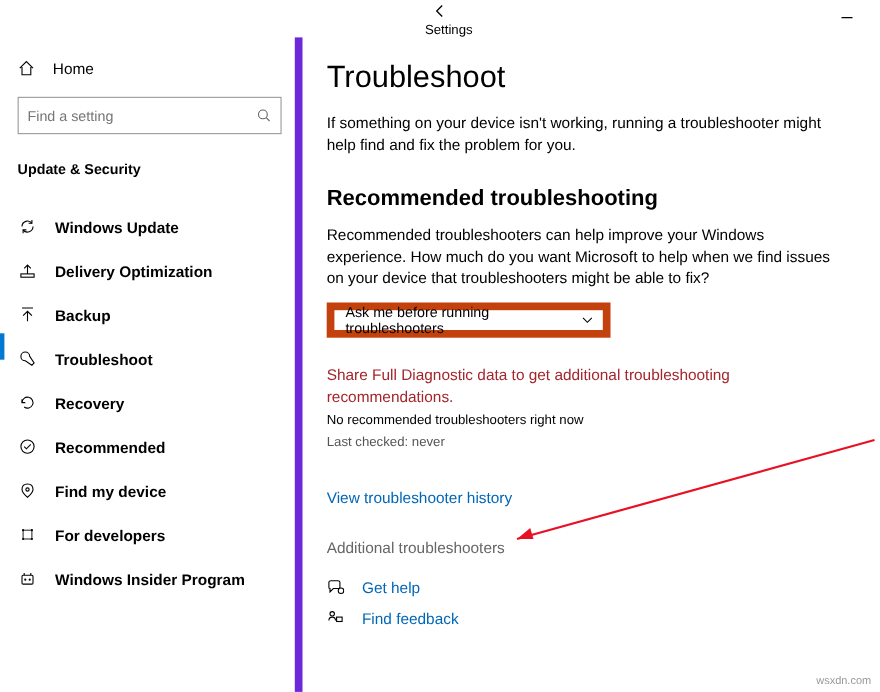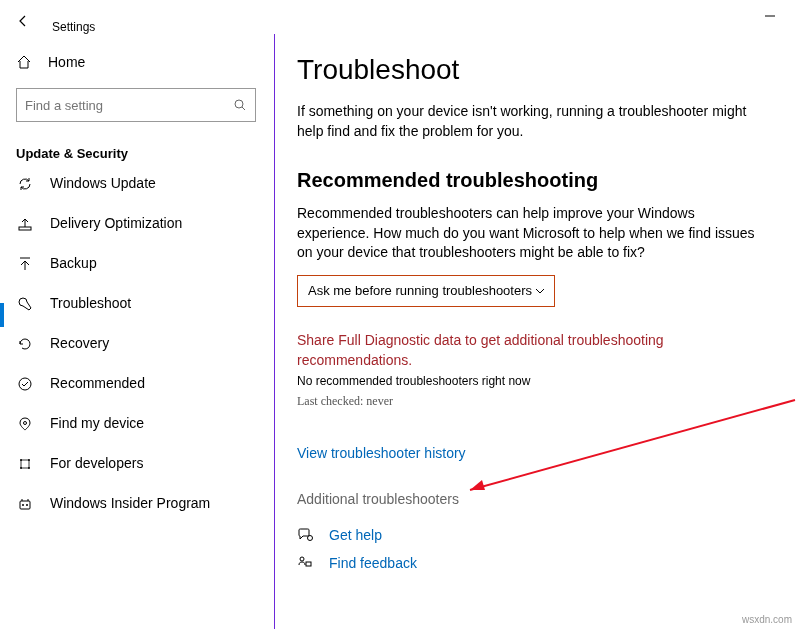--- a/index.html
+++ b/index.html
@@ -1,40 +1,40 @@
 <!DOCTYPE html>
 <html><head>
 <meta charset="utf-8">
 <style>
 * { margin: 0; padding: 0; box-sizing: border-box; font-family: "Segoe UI", -apple-system, sans-serif; }
 body { background: #fff; width: 800px; height: 629px; overflow: hidden; position: relative; }
-.titlebar { height: 34px; display: flex; align-items: flex-end; padding: 0 10px; }
+.titlebar { height: 34px; display: flex; align-items: center; padding: 0 10px; flex-direction: column; }
 .back-btn { width: 26px; height: 26px; display: flex; align-items: center; justify-content: center; cursor: pointer; }
 .title { font-size: 12px; margin-left: 16px; color: #000; }
 .min-btn { position: absolute; top: 6px; right: 16px; width: 28px; height: 20px; display: flex; align-items: center; justify-content: center; cursor: pointer; }
 .layout { display: flex; height: calc(100% - 34px); }
-.sidebar { width: 275px; padding: 10px 0 0 16px; border-right: 1px solid #6d28d9; }
+.sidebar { width: 275px; padding: 10px 0 0 16px; border-right: 7px solid #6d28d9; }
 .home-item { display: flex; align-items: center; height: 36px; cursor: pointer; gap: 16px; margin-bottom: 8px; }
 .home-item span { font-size: 14px; }
 .search-box { width: 240px; height: 32px; border: 1px solid #999; display: flex; align-items: center; padding: 16px 8px; margin-bottom: 24px; background: #fff; }
 .search-box input { flex: 1; border: none; outline: none; font-size: 13px; color: #666; background: transparent; }
 .section-label { font-size: 13px; font-weight: 600; margin-bottom: 14px; color: #000; }
-.nav-item { display: flex; align-items: flex-start; height: 40px; cursor: pointer; gap: 16px; position: relative; }
+.nav-item { display: flex; align-items: flex-end; height: 40px; cursor: pointer; gap: 16px; position: relative; font-weight: bold; }
 .nav-item.active::before { content: ""; position: absolute; left: -16px; top: 8px; bottom: 8px; width: 4px; background: #0078d4; }
 .nav-item .icon { width: 18px; height: 18px; display: flex; align-items: center; justify-content: center; flex-shrink: 0; }
 .nav-item .label { font-size: 14px; color: #000; }
 .main { flex: 1; padding: 20px 40px 20px 22px; overflow: hidden; }
 .page-title { font-size: 28px; font-weight: 400; margin-bottom: 16px; color: #000; }
 .intro { font-size: 14px; color: #000; line-height: 1.4; margin-bottom: 28px; }
 .section-heading { font-size: 20px; font-weight: 700; margin-bottom: 12px; color: #000; }
 .section-desc { font-size: 14px; color: #000; line-height: 1.4; margin-bottom: 12px; }
-.dropdown { width: 258px; height: 32px; border: 1px solid #c2410c; display: flex; align-items: center; justify-content: space-between; padding: 0 8px 0 10px; font-size: 13px; cursor: pointer; margin-bottom: 24px; }
+.dropdown { width: 258px; height: 32px; border: 7px solid #c2410c; display: flex; align-items: center; justify-content: space-between; padding: 0 8px 0 10px; font-size: 13px; cursor: pointer; margin-bottom: 24px; }
 .diag-link { color: #a4262c; font-size: 14px; line-height: 1.4; margin-bottom: 4px; cursor: pointer; }
 .no-rec { font-size: 12px; color: #000; margin-bottom: 6px; }
-.last-checked { font-size: 12px; color: #555; margin-bottom: 36px; font-family: Liberation Serif, serif; }
+.last-checked { font-size: 12px; color: #555; margin-bottom: 36px; }
 .link { color: #0067b8; font-size: 14px; cursor: pointer; margin-bottom: 30px; display: block; }
 .sub-heading { font-size: 14px; color: #666; margin-bottom: 20px; }
 .help-row { display: flex; gap: 14px; margin-bottom: 10px; }
 .help-row .icon { width: 18px; height: 18px; flex-shrink: 0; }
 .help-row a { color: #0067b8; font-size: 14px; cursor: pointer; text-decoration: none; }
 .watermark { position: absolute; bottom: 4px; right: 8px; font-size: 10px; color: #999; }
 .arrow-overlay { position: absolute; pointer-events: none; }
 svg { display: block; }
 </style>
 </head>

